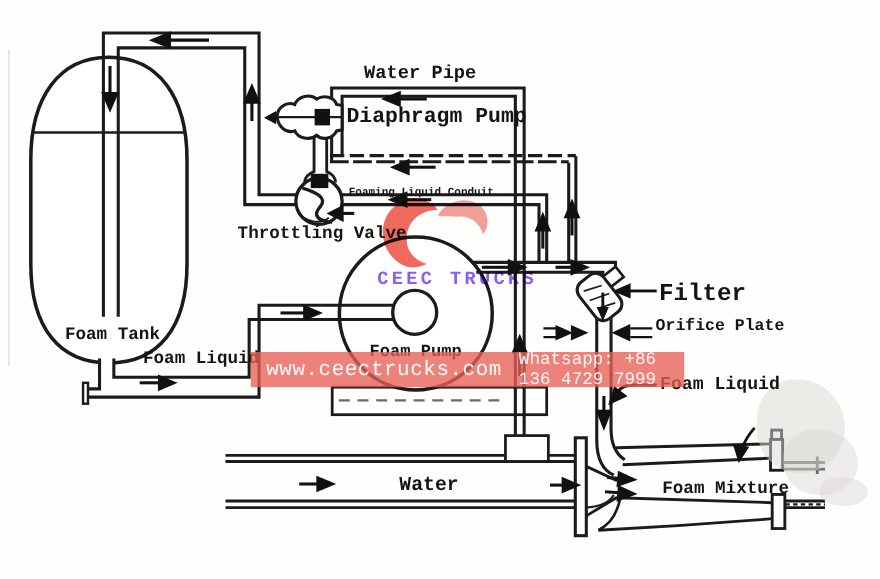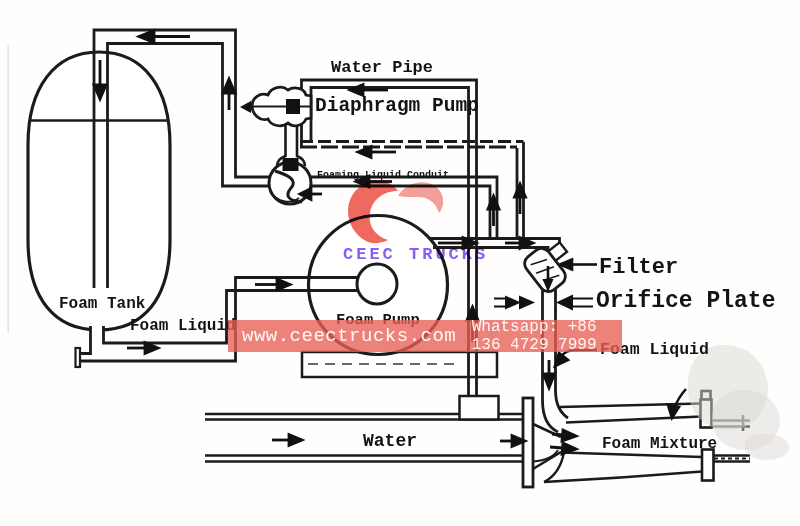--- a/index.html
+++ b/index.html
@@ -193,25 +193,26 @@
   <rect x="7.5" y="45" width="1.4" height="288" fill="#cfcfcf" opacity="0.6"></rect>
 </svg>
 
   <div class="blob" style="left:688px;top:345px;width:80px;height:85px;opacity:.5;"></div>
   <div class="blob" style="left:712px;top:390px;width:68px;height:60px;opacity:.45;"></div>
   <div class="blob" style="left:745px;top:434px;width:44px;height:26px;opacity:.45;"></div>
 
   <div class="lbl" style="left:331px;top:59px;font-size:17px;">Water Pipe</div>
   <div class="lbl" style="left:315px;top:96px;font-size:19.5px;">Diaphragm Pump</div>
   <div class="lbl" style="left:317px;top:151px;font-size:10px;margin-top:20px;">Foaming Liquid Conduit</div>
+  <div class="lbl" style="left:216px;top:204px;font-size:16px;">Throttling Valve</div>
   <div class="lbl" style="left:59px;top:296px;font-size:16px;">Foam Tank</div>
   <div class="lbl" style="left:130px;top:318px;font-size:16px;">Foam Liquid</div>
   <div class="lbl" style="left:336px;top:312px;font-size:15.5px;">Foam Pump</div>
   <div class="lbl" style="left:599px;top:256px;font-size:22px;">Filter</div>
-  <div class="lbl" style="left:596px;top:289px;font-size:23px;">Orifice Plate</div>
+  <div class="lbl" style="left:596px;top:289px;font-size:15px;">Orifice Plate</div>
   <div class="lbl" style="left:600px;top:341px;font-size:16.5px;">Foam Liquid</div>
   <div class="lbl" style="left:363px;top:432px;font-size:18px;">Water</div>
   <div class="lbl" style="left:602px;top:436px;font-size:16px;">Foam Mixture</div>
 
   <div id="brand-text" style="color: #8b5cf6;">CEEC TRUCKS</div>
 
   <div id="banner" style="background: rgba(232, 95, 84, 0.78);">
     <span class="bl">www.ceectrucks.com</span>
     <span class="br">Whatsapp: +86 136 4729 7999</span>
   </div>

